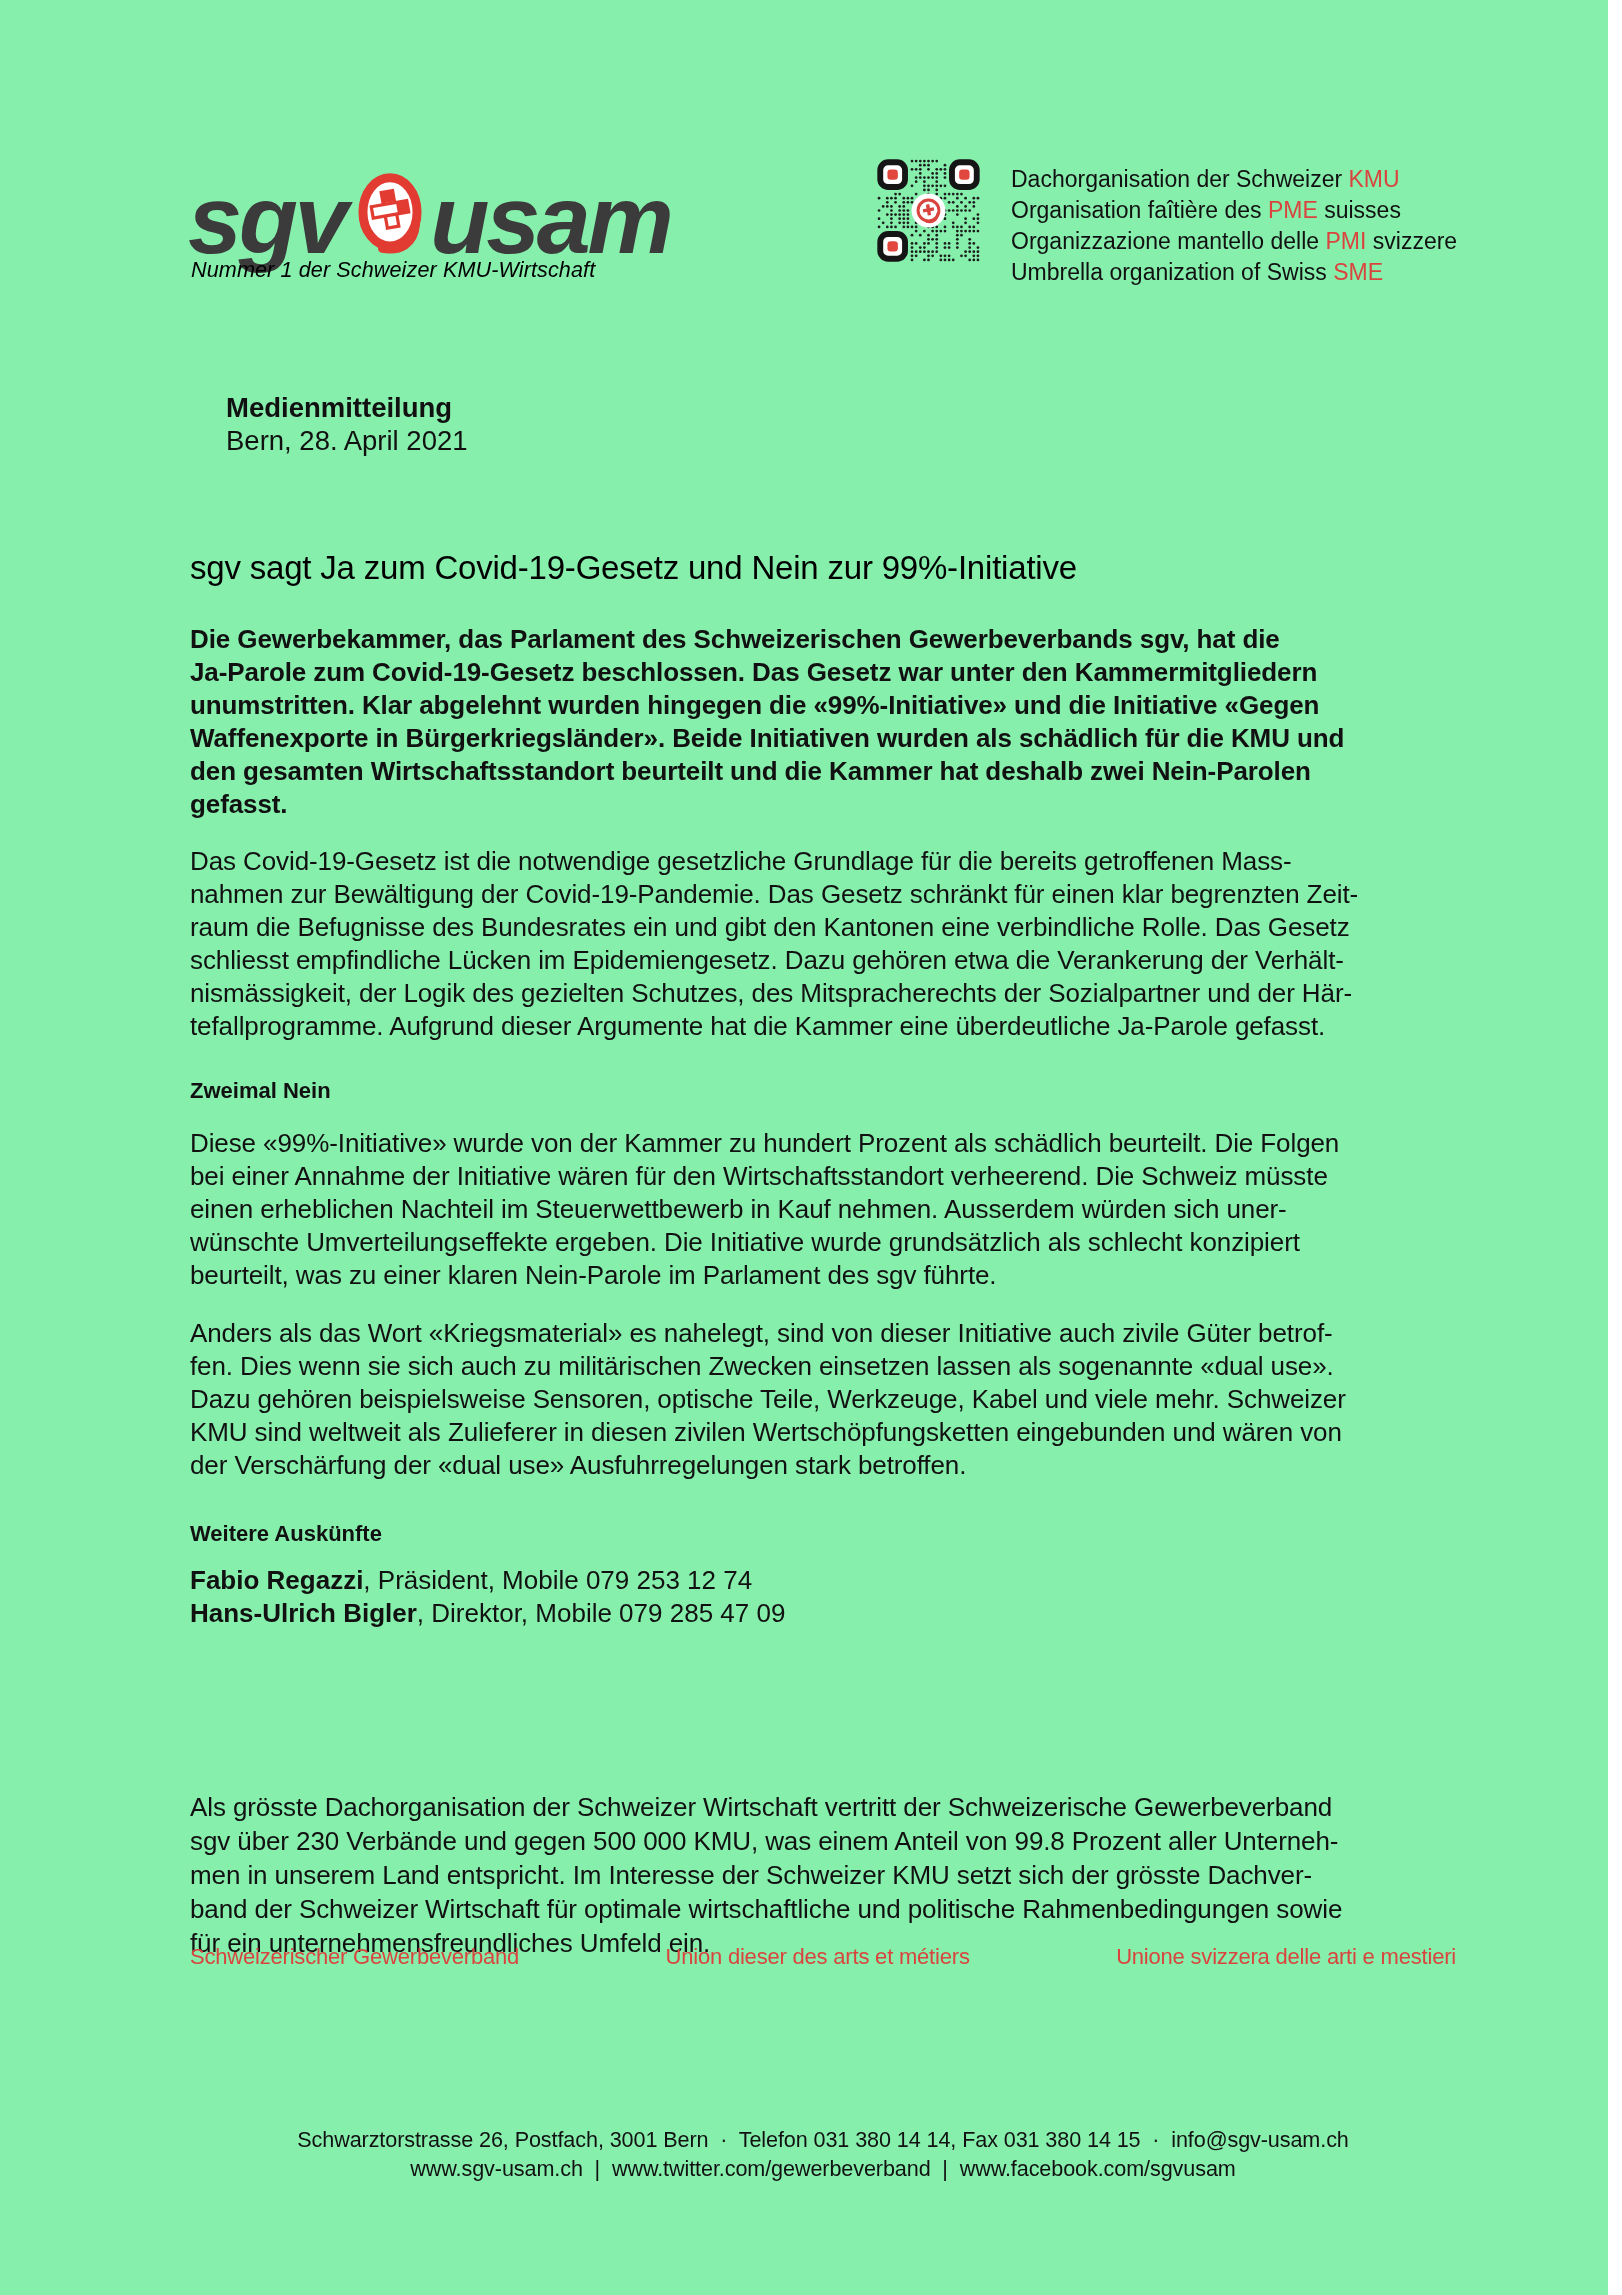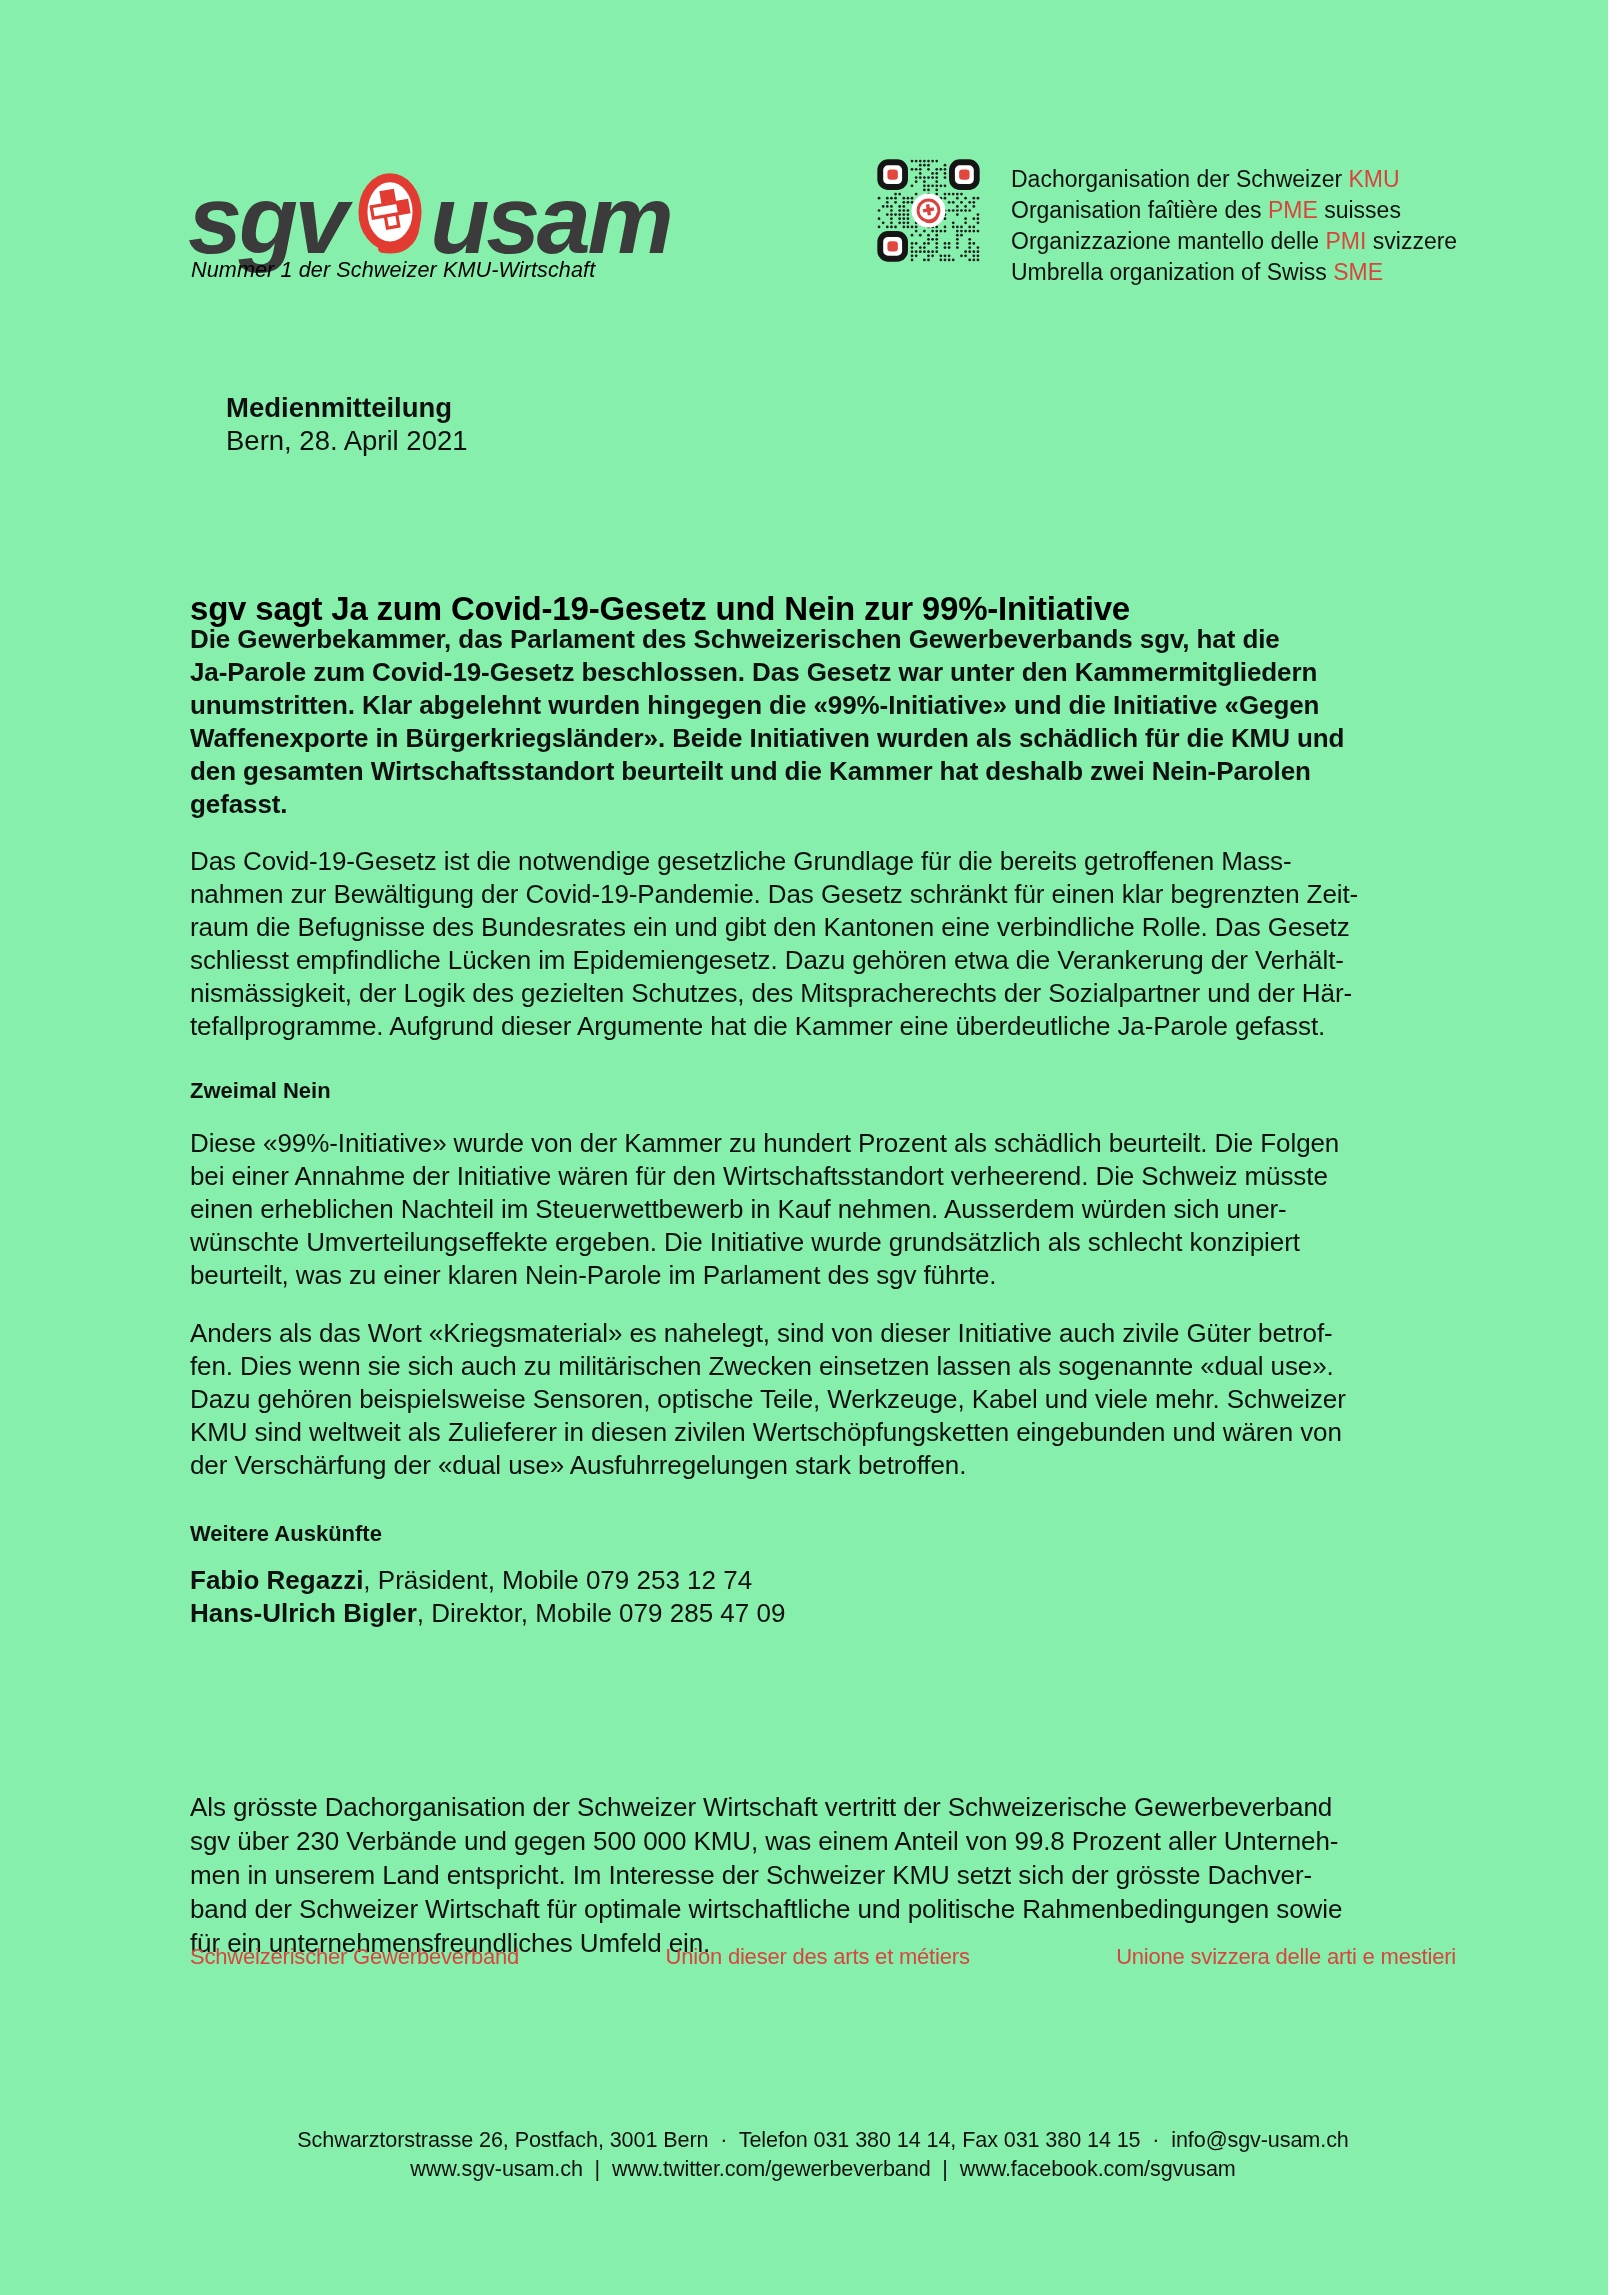--- a/index.html
+++ b/index.html
@@ -31,22 +31,22 @@
   .orgblock{left:1011px;top:164px;font-size:23px;line-height:31px;color:#111;}
   .org-line{white-space:pre;}
   .accent{color:#d9453e;}
 
   
   .meta{left:190px;top:391px;font-size:27.5px;line-height:33px;margin-left:36px;}
   .meta .kind{font-weight:bold;}
 
   .title{
     left:190px;top:548px;width:1309px;
-    font-size:33px;line-height:39px;font-weight:bold;color:#000;
-    letter-spacing:-0.2px;white-space:pre;margin-top:41px;
+    font-size:33px;line-height:39px;font-weight:normal;color:#000;
+    letter-spacing:-0.2px;white-space:pre;
   }
 
   .body-text{
     left:190px;width:1302px;
     font-size:26px;line-height:33px;color:#111;
     white-space:pre-line;letter-spacing:-0.1px;
   }
   .lead{top:623px;font-weight:bold;}
   .p2{top:845px;}
   .p3{top:1127px;}

